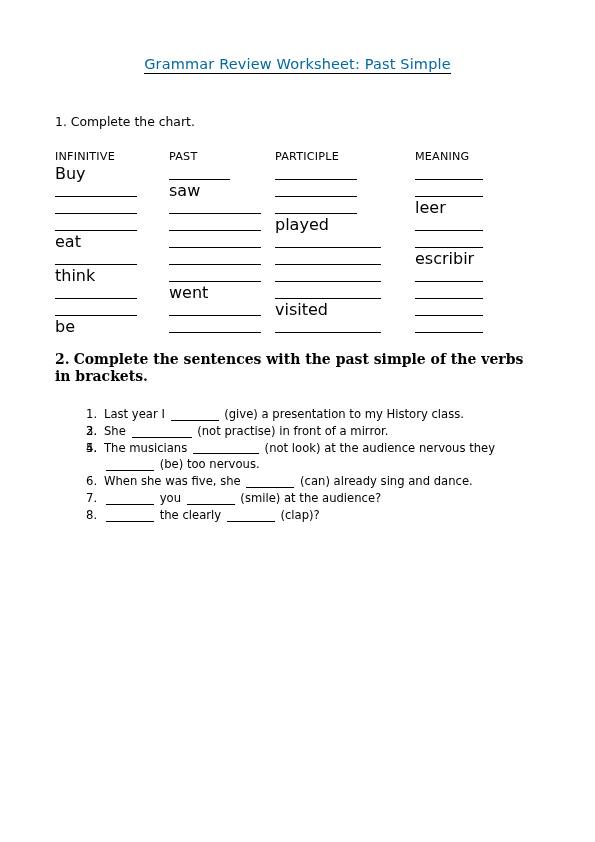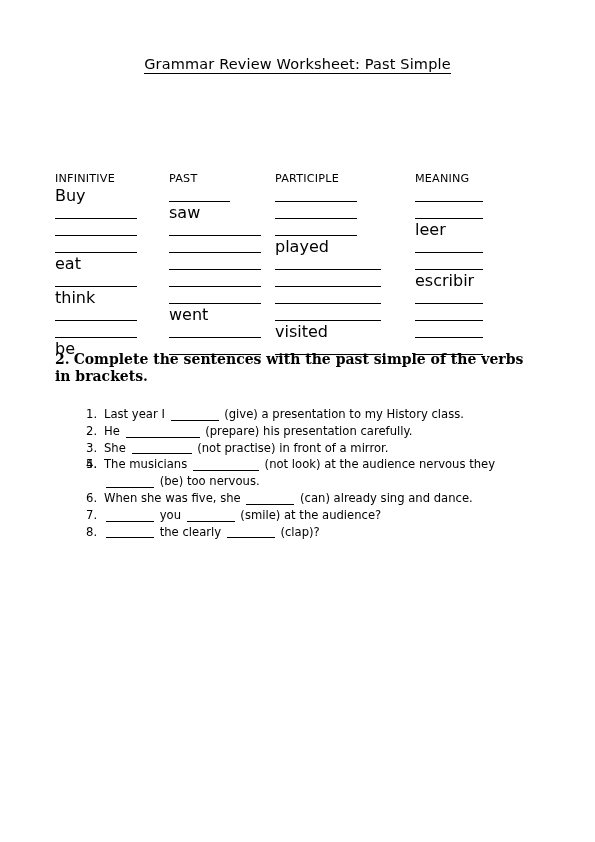--- a/index.html
+++ b/index.html
@@ -25,21 +25,21 @@
   
   .doc-title {
     position: absolute;
     left: 0;
     right: 0;
     top: 56px;
     text-align: center;
     font-family: "DejaVu Sans", sans-serif;
     font-size: 14.5px;
     letter-spacing: 0.15px;
-    color: #000000;
+    color: #0369a1;
   }
   .doc-title span {
     border-bottom: 1.3px solid #000;
     padding-bottom: 1px;
   }
 
   
   .ex1-heading {
     position: absolute;
     left: 55px;
@@ -64,21 +64,20 @@
   .col-participle { left: 220px; width: 110px; }
   .col-meaning    { left: 360px; width: 80px;  }
 
   .col-head {
     font-family: "DejaVu Sans", sans-serif;
     font-size: 11.2px;
     letter-spacing: 0.2px;
     height: 17px;
     line-height: 15px;
     white-space: nowrap;
-    margin-top: 22px;
   }
   .cell {
     height: 17px;
     line-height: 15px;
     font-family: "DejaVu Sans", sans-serif;
     font-size: 16px;
     position: relative;
   }
   .cell.word {
     white-space: nowrap;
@@ -147,20 +146,21 @@
 </style>
 </head>
 <body>
 
 <div class="page">
 
   <div class="doc-title">
     <span>Grammar Review Worksheet: Past Simple</span>
   </div>
 
+  <div class="ex1-heading">1. Complete the chart.</div>
 
   <div class="chart">
     <div class="chart-col col-infinitive">
       <div class="col-head">INFINITIVE</div>
       <div class="col-body">
           <div class="cell word">Buy</div>
           <div class="cell blank"></div>
           <div class="cell blank"></div>
           <div class="cell blank"></div>
           <div class="cell word">eat</div>
@@ -217,21 +217,21 @@
         </div>
     </div>
   </div>
 
   <div class="ex2-heading">
     <span class="num">2.</span><span>Complete the sentences with the past simple of the verbs in brackets.</span>
   </div>
 
   <div class="sentences">
       <div class="s-item"><span class="s-num">1.</span><span class="s-text"><span>Last year I </span><span class="gap w1"></span><span> (give) a presentation to my History class.</span></span></div>
-      <div class="s-item"><span class="s-num">2.</span><span class="s-text"><span>He </span><span class="gap w2"></span><span> (prepare) his presentation carefully.</span></span></div>
+      <div class="s-item"><span class="s-num">2.</span></div>
       <div class="s-item"><span class="s-num">3.</span><span class="s-text"><span>She </span><span class="gap w3"></span><span> (not practise) in front of a mirror.</span></span></div>
       <div class="s-item"><span class="s-num">4.</span></div>
       <div class="s-item"><span class="s-num">5.</span><span class="s-text"><span>The musicians </span><span class="gap w4"></span><span> (not look) at the audience nervous they </span><span class="gap w1"></span><span> (be) too nervous.</span></span></div>
       <div class="s-item"><span class="s-num">6.</span><span class="s-text"><span>When she was five, she </span><span class="gap w1"></span><span> (can) already sing and dance.</span></span></div>
       <div class="s-item"><span class="s-num">7.</span><span class="s-text"><span class="gap w1"></span><span> you </span><span class="gap w1"></span><span> (smile) at the audience?</span></span></div>
       <div class="s-item"><span class="s-num">8.</span><span class="s-text"><span class="gap w1"></span><span> the clearly </span><span class="gap w1"></span><span> (clap)?</span></span></div>
     </div>
 
 </div>
 

